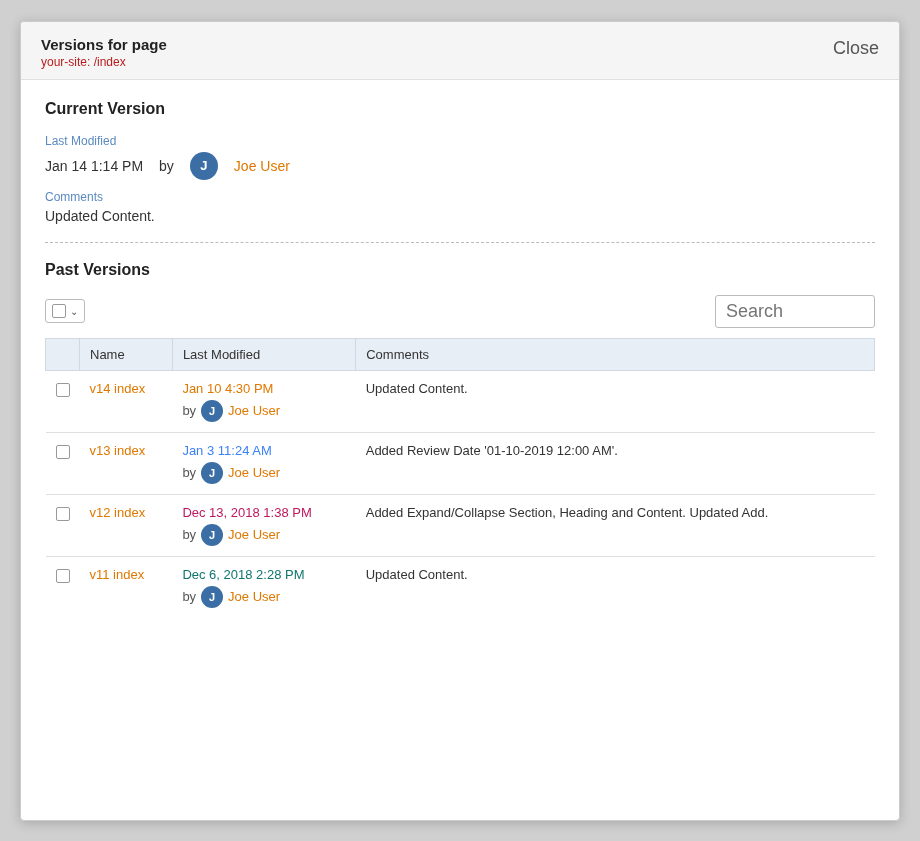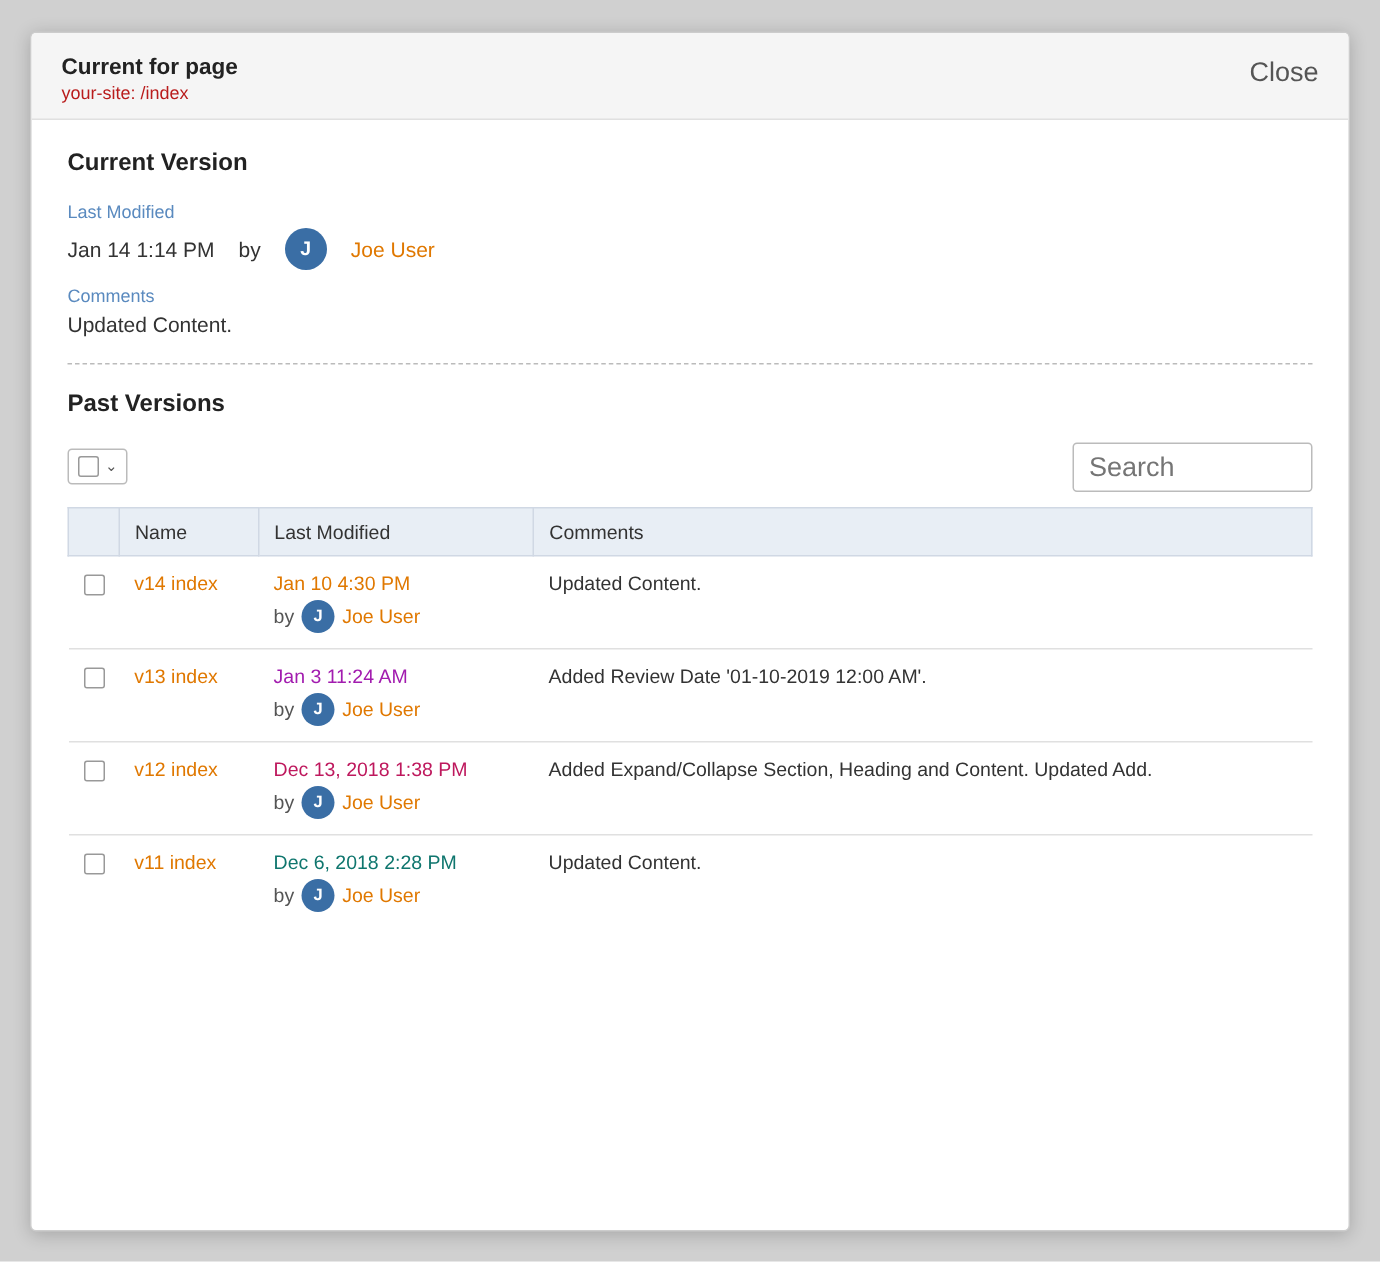--- a/index.html
+++ b/index.html
@@ -205,21 +205,21 @@
       font-size: 13px;
     }
   </style>
 </head>
 <body>
 
 <div class="dialog">
 
   <div class="dialog-header">
     <div>
-      <div class="dialog-title">Current for page</div>
+      <div class="dialog-title">Versions for page</div>
       <div class="dialog-subtitle">your-site: /index</div>
     </div>
     <a class="close-btn">Close</a>
   </div>
 
   <div class="dialog-body">
 
     <div>
       <div class="section-title">Current Version</div>
 
@@ -273,21 +273,21 @@
                   </div>
                 </div>
               </td>
               <td class="comment-cell">Updated Content.</td>
             </tr>
             <tr>
               <td><span class="row-checkbox"></span></td>
               <td><span class="version-link">v13 </span><span style="color: rgb(224, 120, 0);">index</span></td>
               <td>
                 <div class="modified-cell">
-                  <span style="color: #a21caf;">Jan 3 11:24 AM</span>
+                  <span style="color: #3b82f6;">Jan 3 11:24 AM</span>
                   <div class="by-line">
                     <span class="by-word">by</span>
                     <div class="avatar" style="width: 22px; height: 22px; font-size: 11px;">J</div>
                     <span class="user-name-link">Joe User</span>
                   </div>
                 </div>
               </td>
               <td class="comment-cell">Added Review Date '01-10-2019 12:00 AM'.</td>
             </tr>
             <tr>

